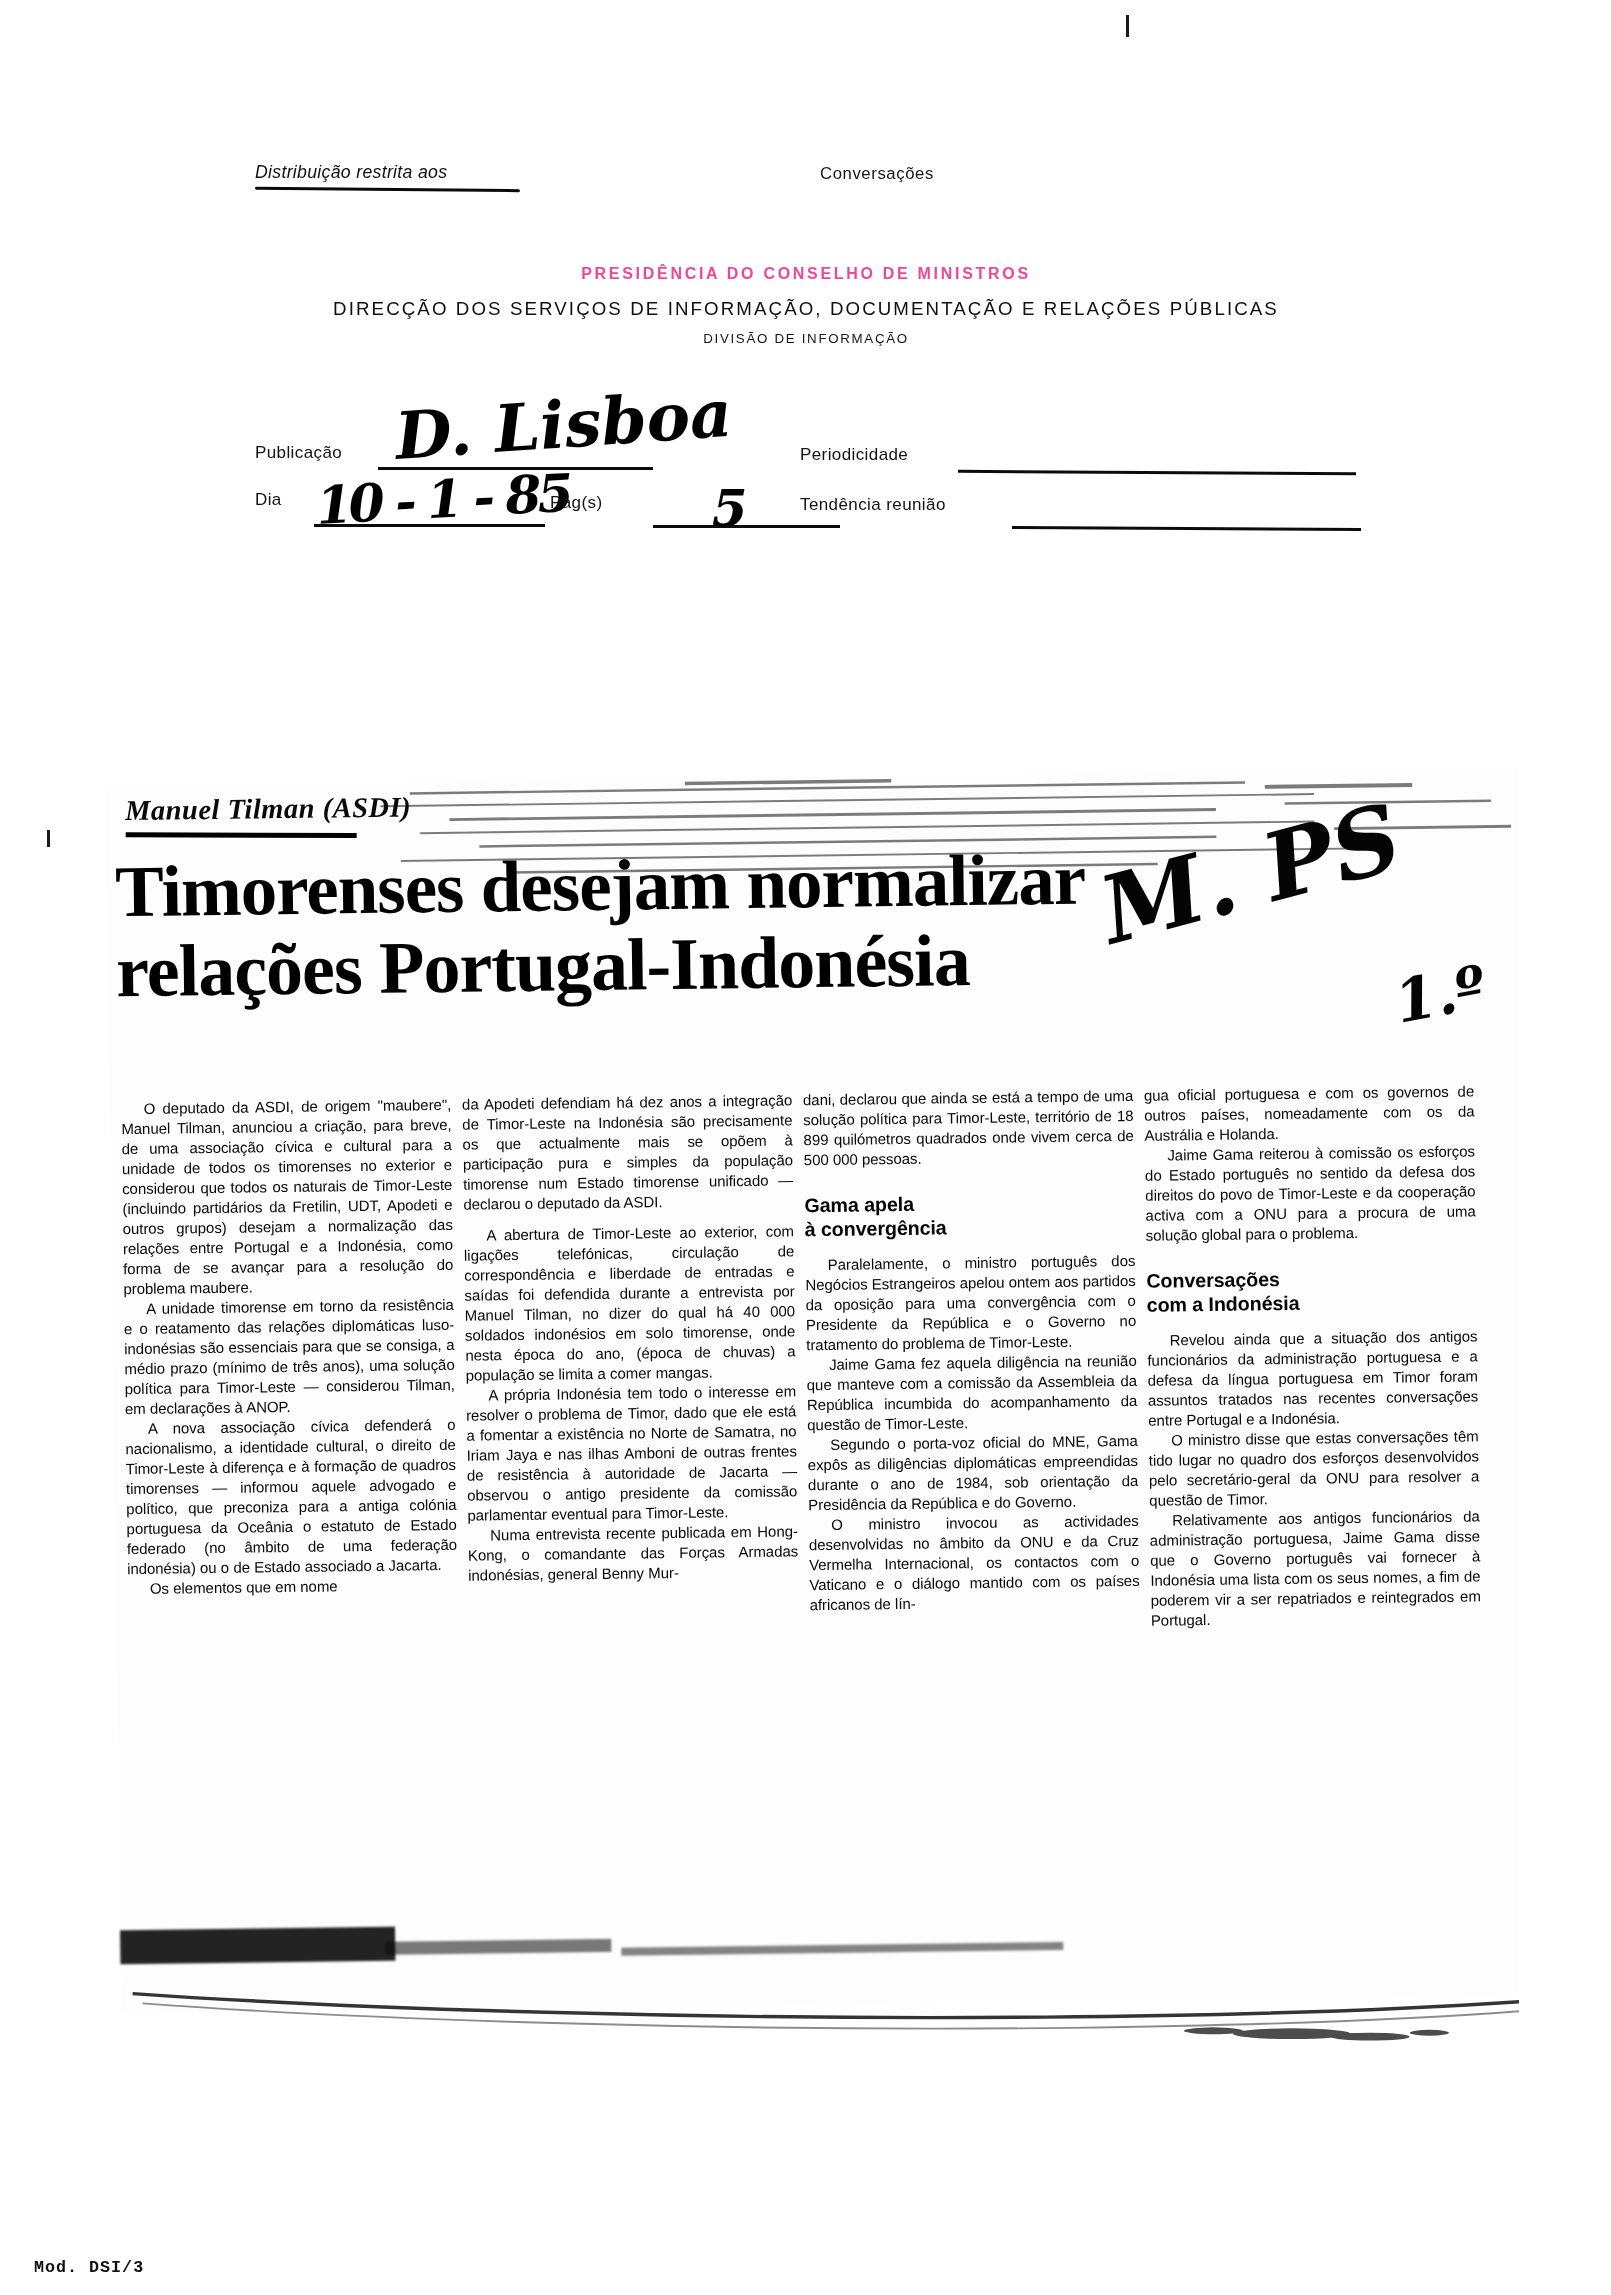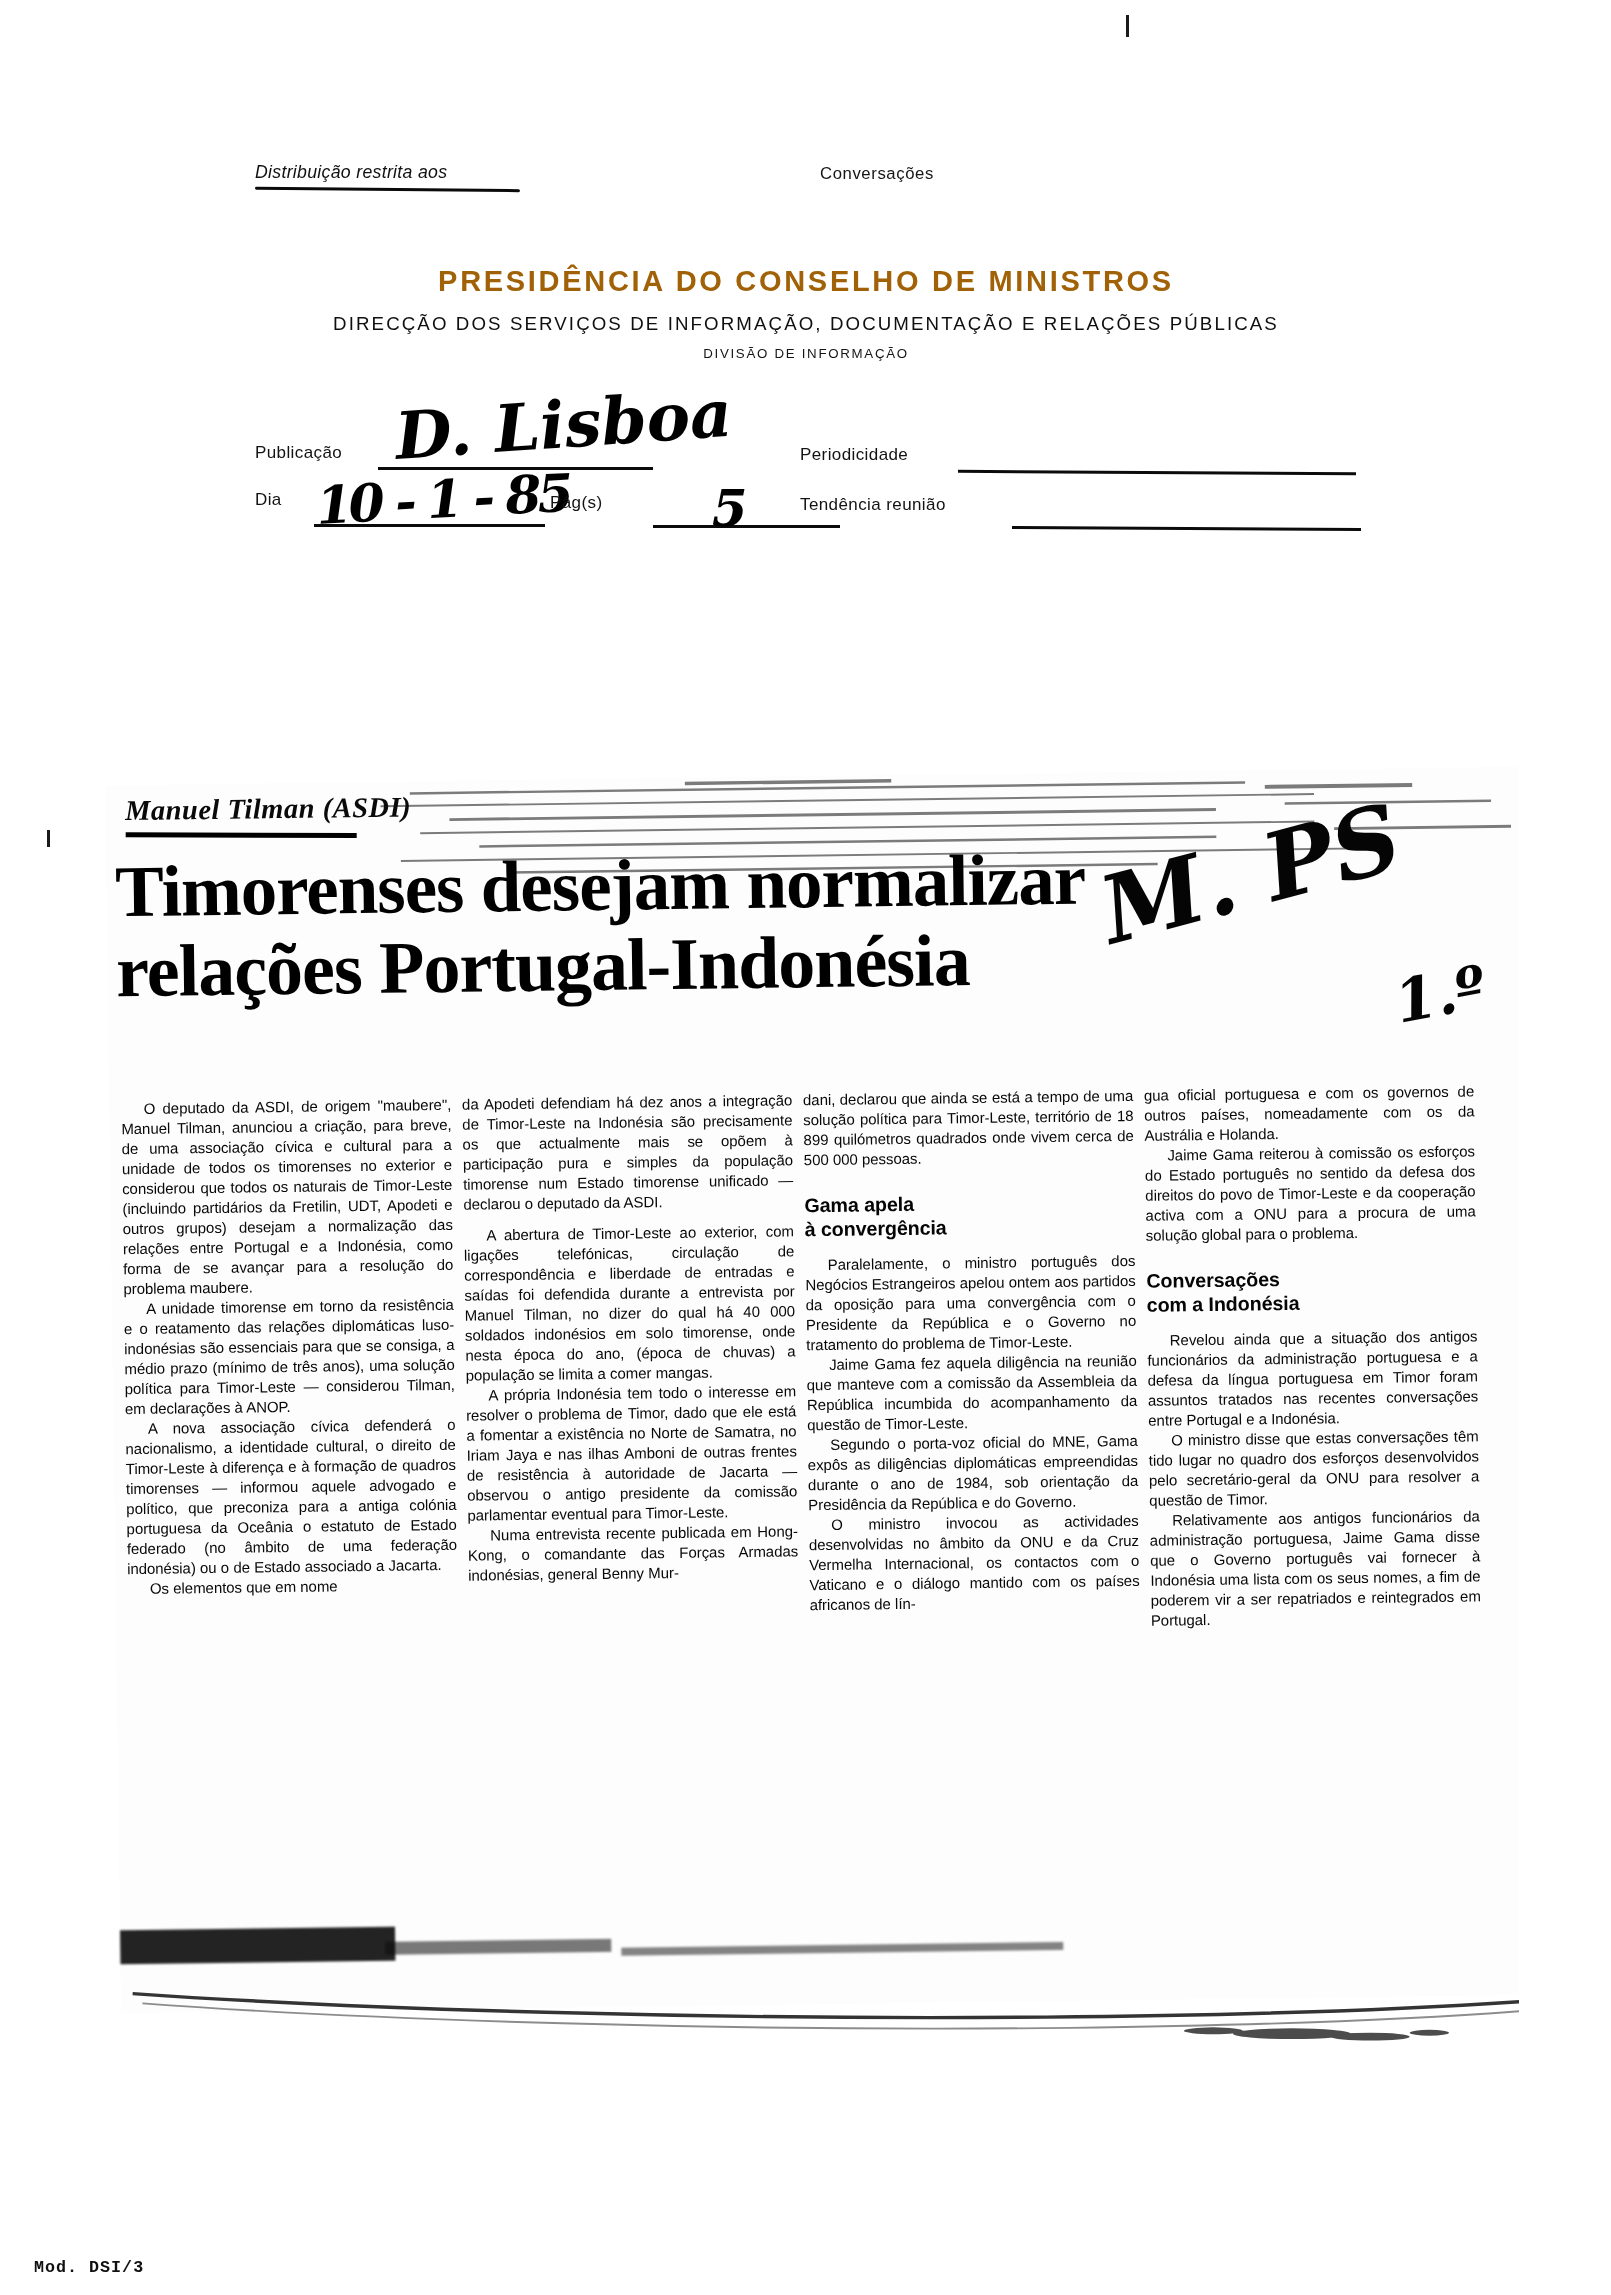--- a/index.html
+++ b/index.html
@@ -54,24 +54,24 @@
   }
 
   .org-block {
     position: absolute;
     left: 0;
     top: 265px;
     width: 1612px;
     text-align: center;
   }
   .org-main {
-    font-size: 29px;
+    font-size: 16px;
     letter-spacing: 2.7px;
     font-weight: 700;
-    color: #a16207;
+    color: #ec4899;
   }
   .org-sub {
     margin-top: 10.8px;
     font-size: 16px;
     letter-spacing: 0.8px;
     color: #141414;
   }
   .org-dept {
     margin-top: 14.7px;
     font-size: 18.7px;

